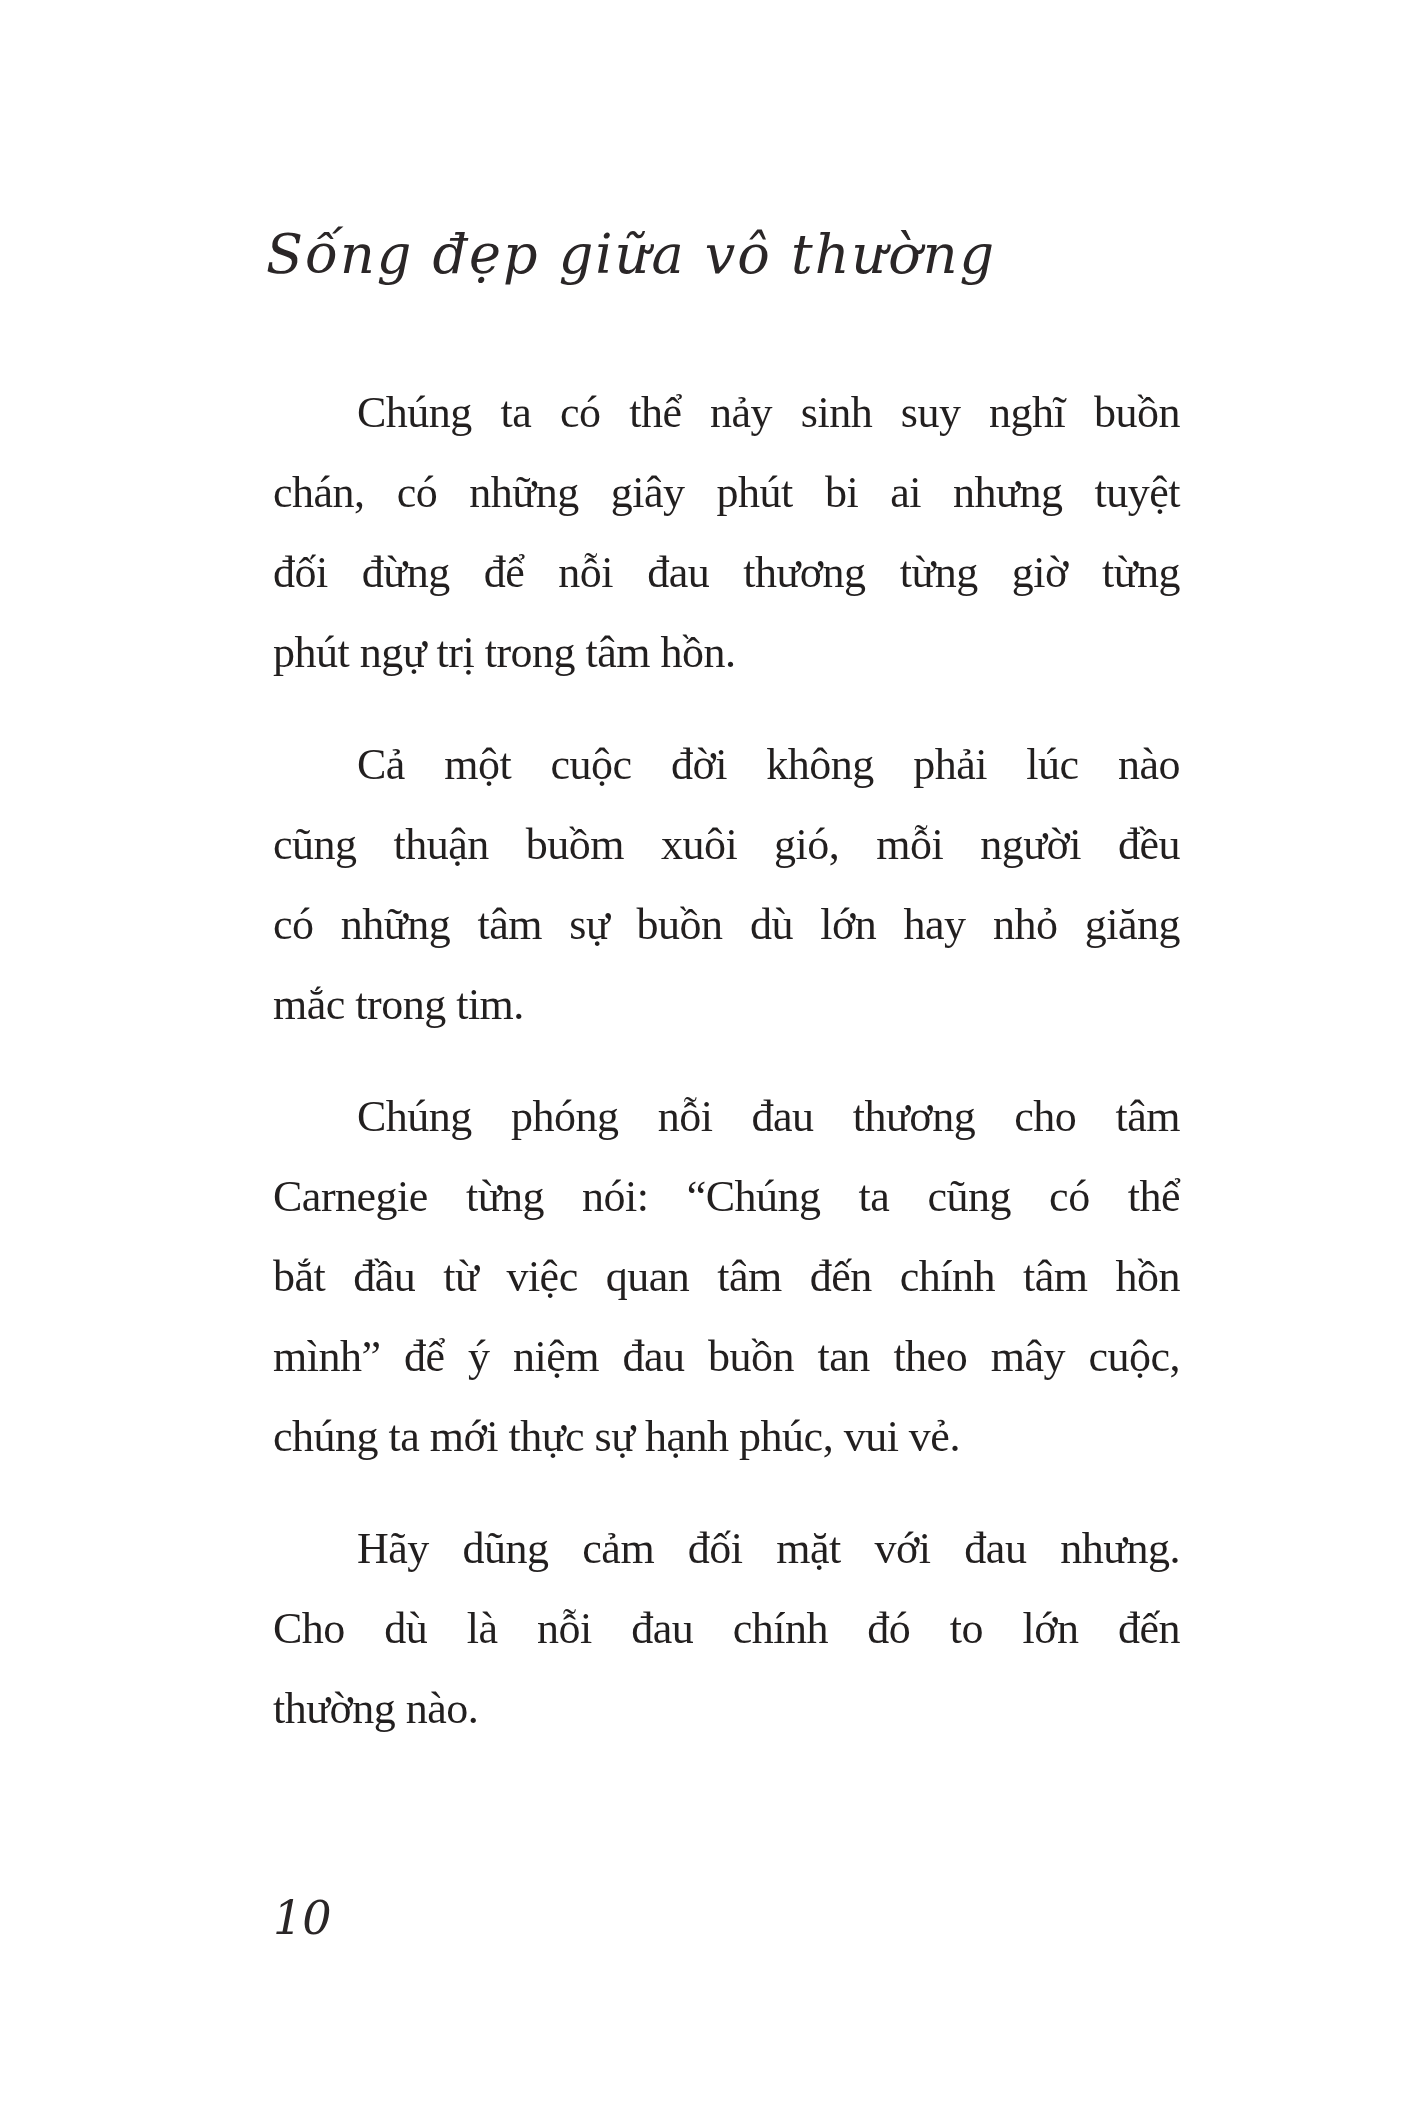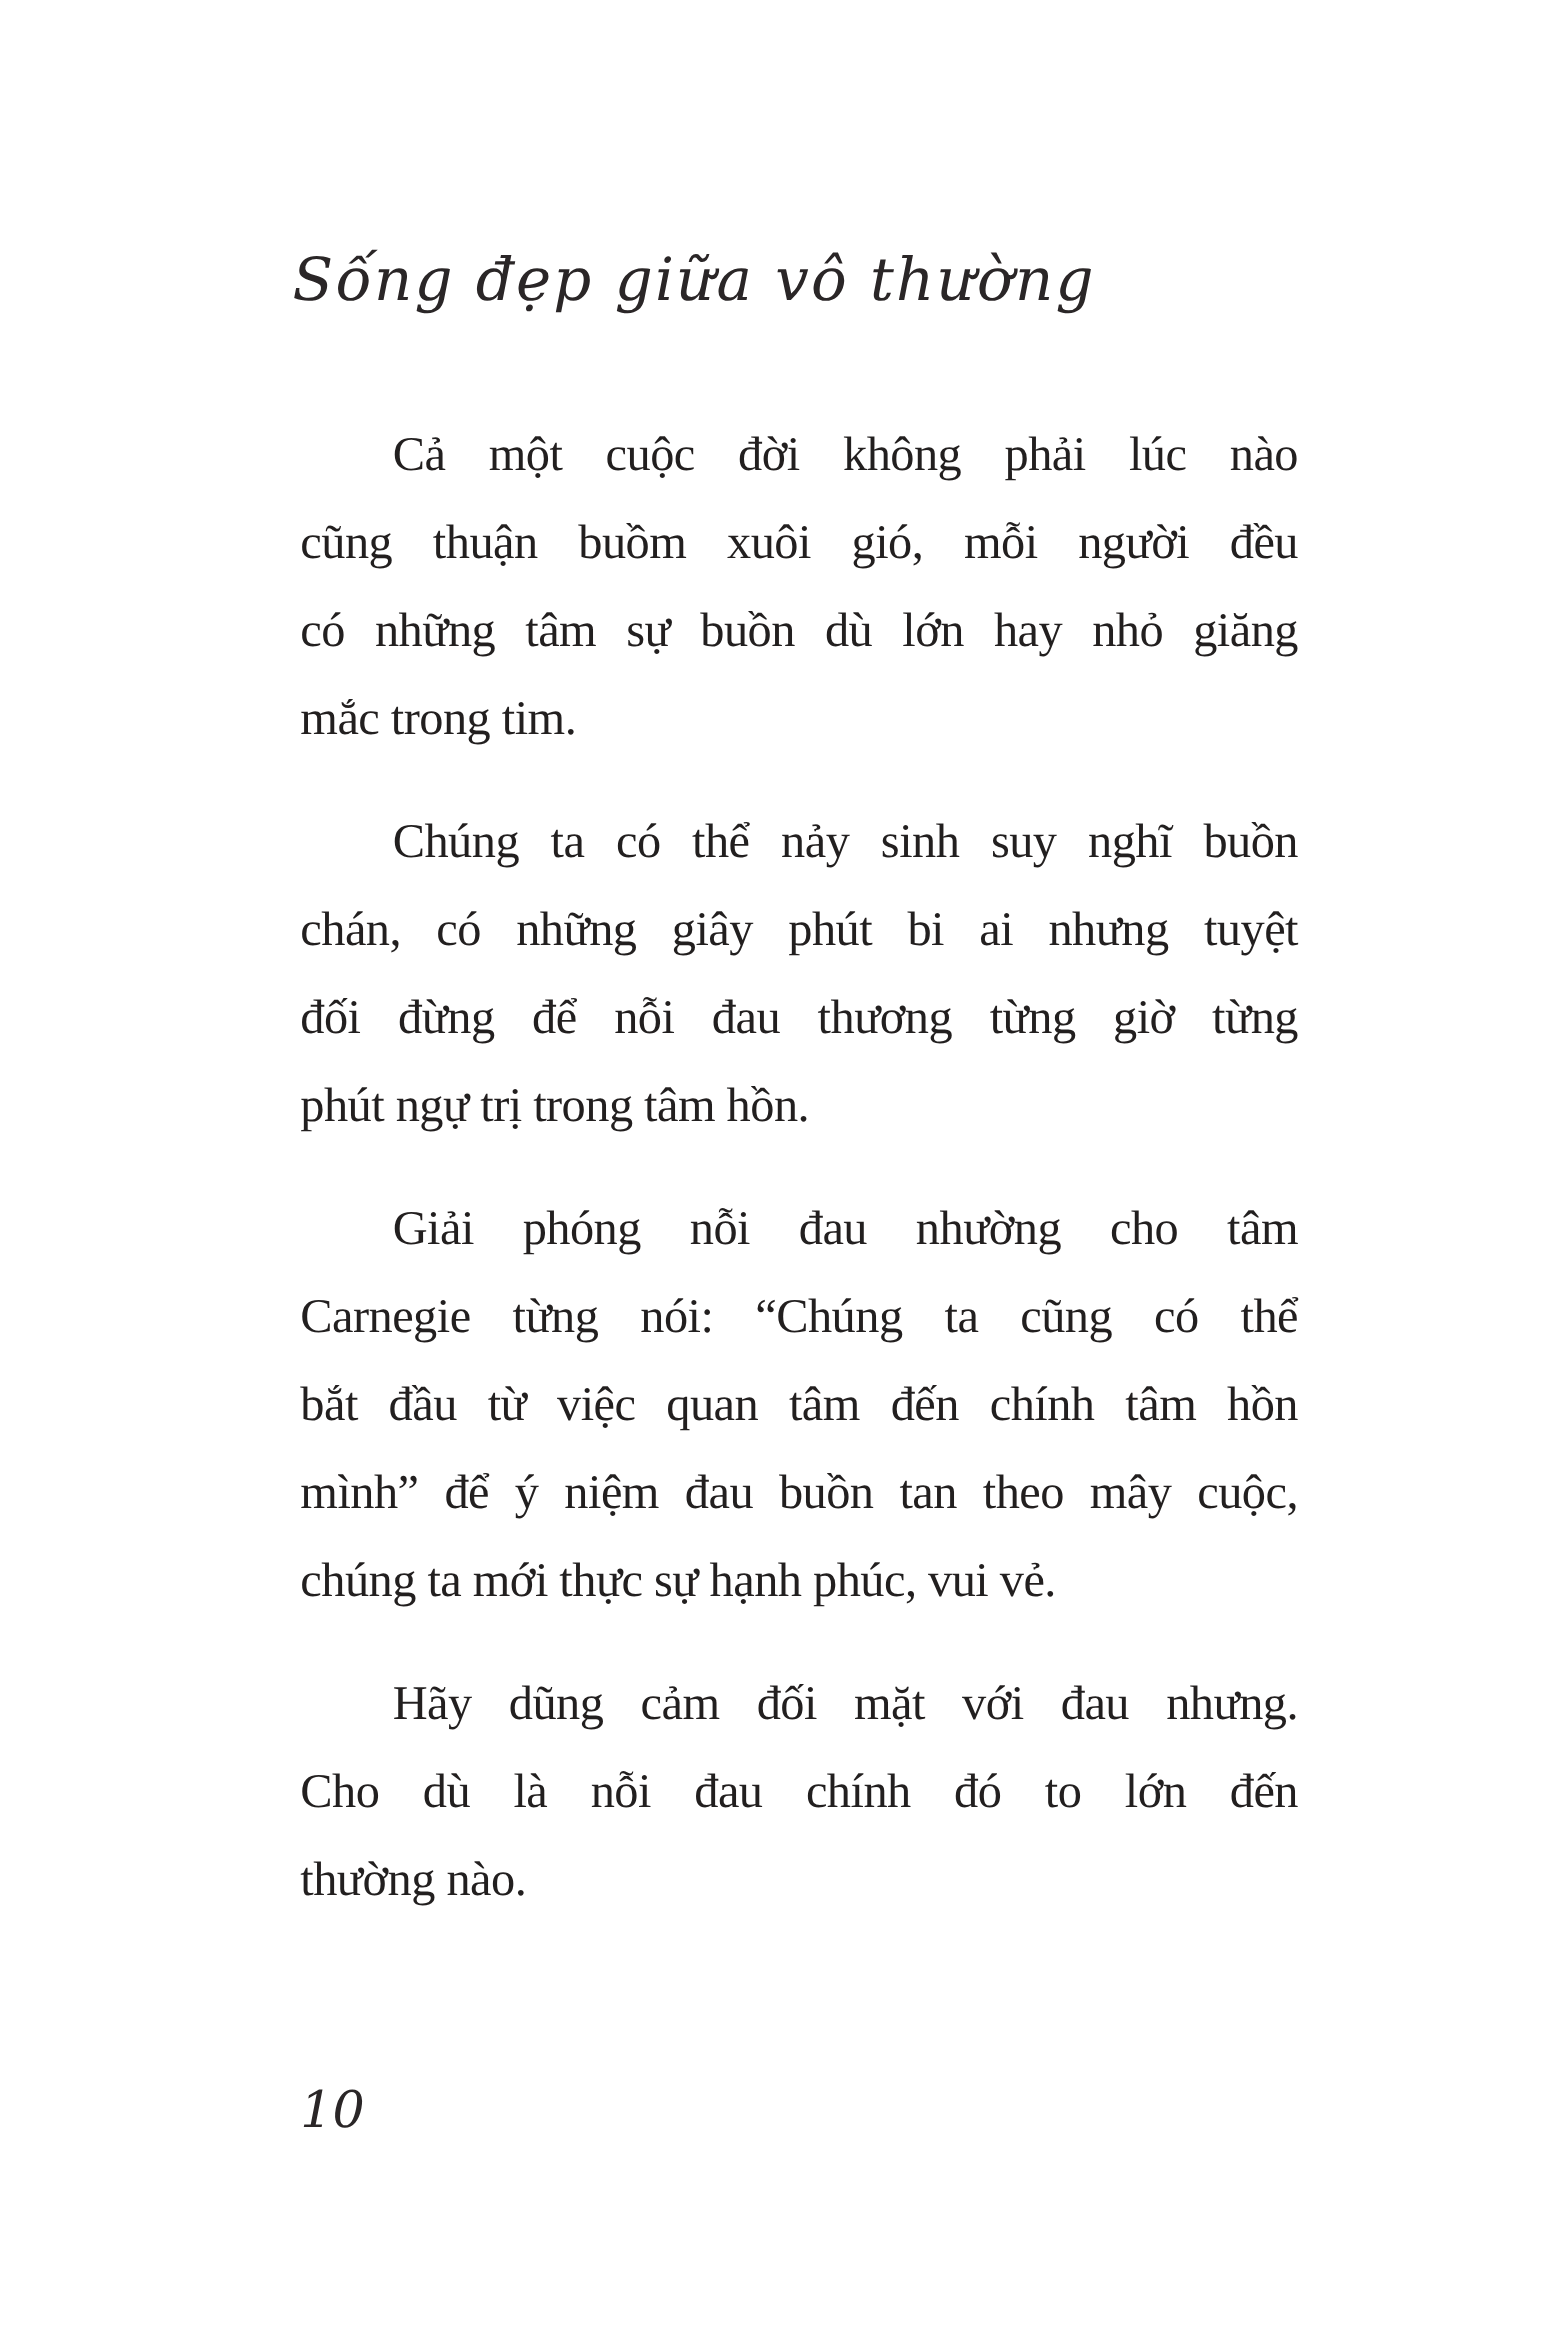--- a/index.html
+++ b/index.html
@@ -74,35 +74,35 @@
 </head>
 <body>
 
 <div class="page">
 
   <div class="running-header">Sống đẹp giữa vô thường</div>
 
   <div class="body-text">
 
     <p class="para">
+      <span class="line first" style="display:block">Chúng ta có thể nảy sinh suy nghĩ buồn</span>
+      <span class="line" style="display:block">chán, có những giây phút bi ai nhưng tuyệt</span>
+      <span class="line" style="display:block">đối đừng để nỗi đau thương từng giờ từng</span>
+      <span class="line last" style="display:block">phút ngự trị trong tâm hồn.</span>
+    </p>
+
+    <p class="para">
       <span class="line first" style="display:block">Cả một cuộc đời không phải lúc nào</span>
       <span class="line" style="display:block">cũng thuận buồm xuôi gió, mỗi người đều</span>
       <span class="line" style="display:block">có những tâm sự buồn dù lớn hay nhỏ giăng</span>
       <span class="line last" style="display:block">mắc trong tim.</span>
     </p>
 
     <p class="para">
-      <span class="line first" style="display:block">Chúng ta có thể nảy sinh suy nghĩ buồn</span>
-      <span class="line" style="display:block">chán, có những giây phút bi ai nhưng tuyệt</span>
-      <span class="line" style="display:block">đối đừng để nỗi đau thương từng giờ từng</span>
-      <span class="line last" style="display:block">phút ngự trị trong tâm hồn.</span>
-    </p>
-
-    <p class="para">
-      <span class="line first" style="display:block">Giải phóng nỗi đau nhường cho tâm</span>
+      <span class="line first" style="display:block">Chúng phóng nỗi đau thương cho tâm</span>
       <span class="line" style="display:block">Carnegie từng nói: “Chúng ta cũng có thể</span>
       <span class="line" style="display:block">bắt đầu từ việc quan tâm đến chính tâm hồn</span>
       <span class="line" style="display:block">mình” để ý niệm đau buồn tan theo mây cuộc,</span>
       <span class="line last" style="display:block">chúng ta mới thực sự hạnh phúc, vui vẻ.</span>
     </p>
 
     <p class="para">
       <span class="line first" style="display:block">Hãy dũng cảm đối mặt với đau nhưng.</span>
       <span class="line" style="display:block">Cho dù là nỗi đau chính đó to lớn đến</span>
       <span class="line last" style="display:block">thường nào.</span>

